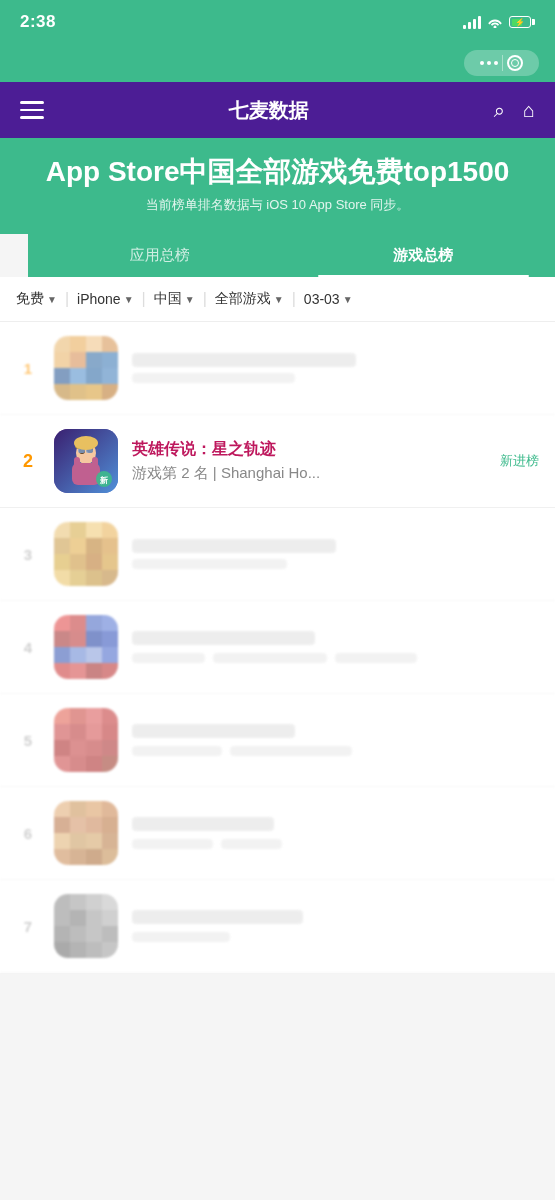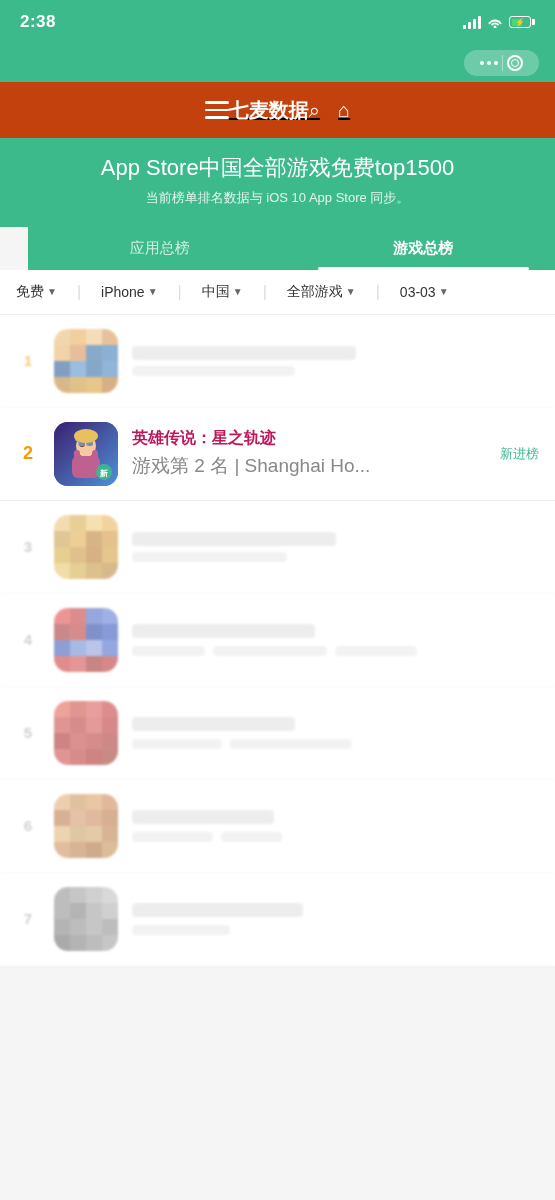--- a/index.html
+++ b/index.html
@@ -131,27 +131,26 @@
     }
     .record-inner {
       width: 8px;
       height: 8px;
       border-radius: 50%;
       border: 1.5px solid white;
     }
 
     
     .navbar {
-      background: #c2410c;
+      background: #4c1d95;
       height: 56px;
       display: flex;
       align-items: center;
-      justify-content: center;
+      justify-content: space-between;
       padding: 0 20px;
-      text-decoration: underline;
     }
     .hamburger {
       display: flex;
       flex-direction: column;
       gap: 5px;
       cursor: pointer;
     }
     .hamburger span {
       display: block;
       width: 24px;
@@ -176,22 +175,22 @@
     }
 
     
     .page-header {
       background: #3dba8c;
       padding: 16px 20px 20px;
       text-align: center;
     }
     .page-title {
       color: white;
-      font-size: 22px;
-      font-weight: 400;
+      font-size: 28px;
+      font-weight: 700;
       line-height: 1.3;
     }
     .page-subtitle {
       color: rgba(255,255,255,0.85);
       font-size: 13px;
       margin-top: 6px;
     }
 
     
     .tabs-container {
@@ -223,21 +222,21 @@
       background: white;
       border-radius: 2px;
     }
 
     
     .filter-bar {
       background: white;
       display: flex;
       align-items: center;
       padding: 10px 16px;
-      gap: 20px;
+      gap: 8px;
       border-bottom: 1px solid #eee;
     }
     .filter-btn {
       display: flex;
       align-items: center;
       gap: 3px;
       color: #333;
       font-size: 14px;
       cursor: pointer;
       padding: 3px 0;
@@ -278,21 +277,21 @@
     .app-name {
       font-size: 16px;
       font-weight: 600;
       color: #be185d;
       margin-bottom: 4px;
       white-space: nowrap;
       overflow: hidden;
       text-overflow: ellipsis;
     }
     .app-sub {
-      font-size: 19px;
+      font-size: 15px;
       color: #888;
       white-space: nowrap;
       overflow: hidden;
       text-overflow: ellipsis;
     }
     .app-badge {
       font-size: 13px;
       color: #3dba8c;
       flex-shrink: 0;
       white-space: nowrap;

